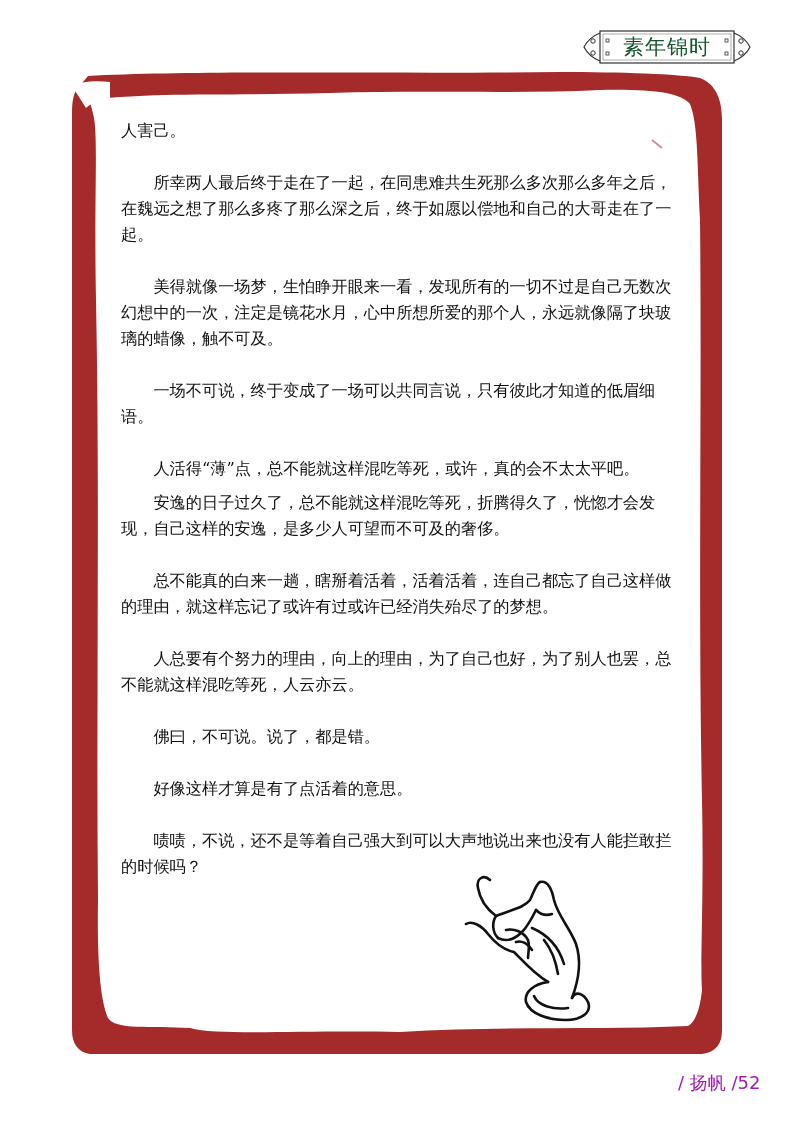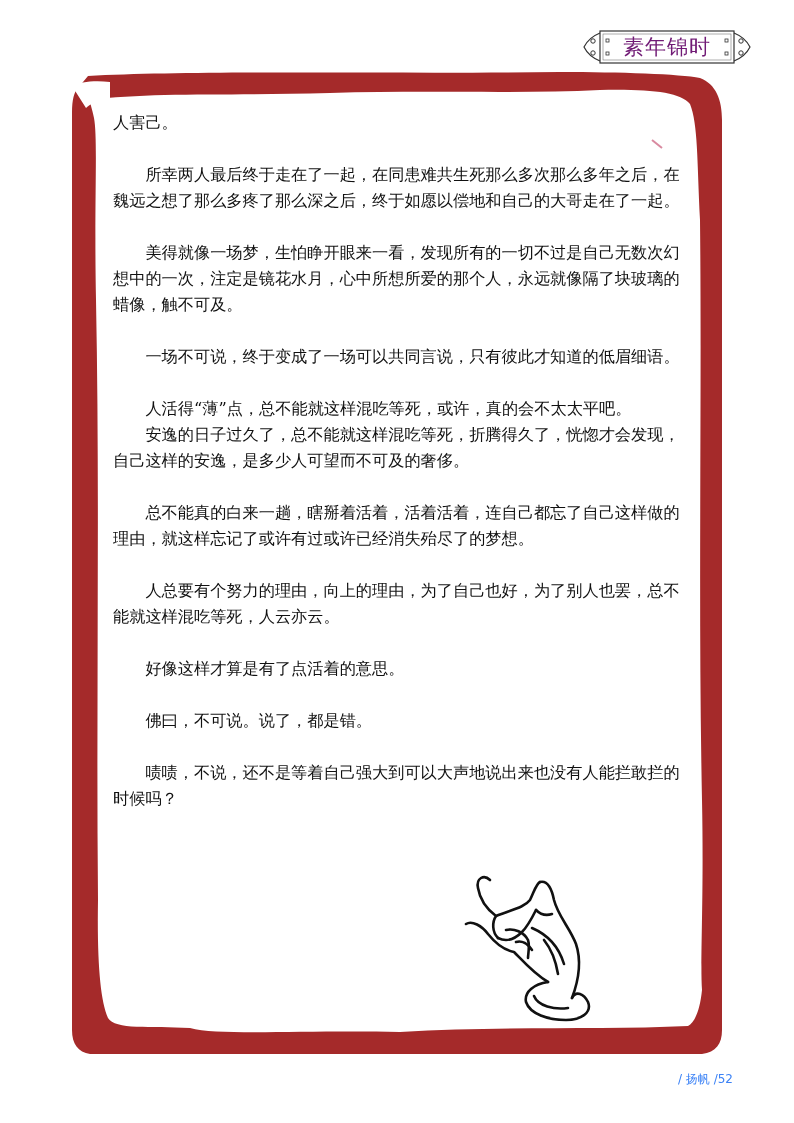--- a/index.html
+++ b/index.html
@@ -6,34 +6,34 @@
     body {
       width: 794px; height: 1123px; background: #ffffff; position: relative; overflow: hidden;
       font-family: "DejaVu Serif", "Liberation Serif", serif;
     }
     .title-plate {
       position: absolute; left: 582px; top: 27px; width: 170px; height: 40px;
     }
     .title-plate svg { position: absolute; left: 0; top: 0; }
     .title-text {
       position: absolute; left: 30px; top: 6px; width: 110px; text-align: center;
-      font-family: "DejaVu Sans", "Liberation Sans", sans-serif; font-size: 21px; color: #701a75; letter-spacing: 1px;
+      font-family: "DejaVu Sans", "Liberation Sans", sans-serif; font-size: 21px; color: #14532d; letter-spacing: 1px;
     }
     .frame { position: absolute; left: 0; top: 0; }
     .content {
       position: absolute; left: 113px; top: 110px; width: 570px;
       font-size: 16.2px; line-height: 26px; color: #111;
     }
-    .content p { margin: 0; text-indent: 2em; }
+    .content p { margin: 8px; text-indent: 2em; }
     .content p.noindent { text-indent: 0; }
     .content p.gap { margin-top: 26px; }
     .hand { position: absolute; left: 462px; top: 870px; }
     .footer {
       position: absolute; left: 678px; top: 1071px;
-      font-family: "DejaVu Sans", "Liberation Sans", sans-serif; font-size: 12px; color: #3b82f6;
+      font-family: "DejaVu Sans", "Liberation Sans", sans-serif; font-size: 18px; color: #a21caf;
     }
   </style>
 </head>
 <body>
 
 <svg class="frame" width="794" height="1123" viewBox="0 0 794 1123">
 
   <path fill="#a52a2a" d="M88,76 C200,70 400,74 560,72 C620,72 680,74 700,78 C716,84 722,100 722,120 L722,1030 C722,1044 716,1052 702,1054 L90,1054 C78,1052 72,1044 72,1030 L72,112 C72,100 74,92 78,88 Z"></path>
 
   <path fill="#ffffff" d="M90,100 C150,92 230,96 330,93 C430,90 520,94 600,90 C650,89 680,92 690,104 C698,124 697,160 700,220 C702,400 698,600 702,800 C704,900 700,960 702,990 C700,1010 695,1022 688,1026 C600,1030 500,1026 400,1032 C300,1030 220,1036 190,1028 C150,1026 115,1030 108,1018 C100,1000 97,960 98,900 C96,700 100,500 96,300 C94,200 98,140 94,118 C92,108 90,104 90,100 Z"></path>
@@ -63,22 +63,22 @@
 
 <div class="content">
   <p class="noindent">人害己。</p>
   <p class="gap">所幸两人最后终于走在了一起，在同患难共生死那么多次那么多年之后，在魏远之想了那么多疼了那么深之后，终于如愿以偿地和自己的大哥走在了一起。</p>
   <p class="gap">美得就像一场梦，生怕睁开眼来一看，发现所有的一切不过是自己无数次幻想中的一次，注定是镜花水月，心中所想所爱的那个人，永远就像隔了块玻璃的蜡像，触不可及。</p>
   <p class="gap">一场不可说，终于变成了一场可以共同言说，只有彼此才知道的低眉细语。</p>
   <p class="gap">人活得“薄”点，总不能就这样混吃等死，或许，真的会不太太平吧。</p>
   <p>安逸的日子过久了，总不能就这样混吃等死，折腾得久了，恍惚才会发现，自己这样的安逸，是多少人可望而不可及的奢侈。</p>
   <p class="gap">总不能真的白来一趟，瞎掰着活着，活着活着，连自己都忘了自己这样做的理由，就这样忘记了或许有过或许已经消失殆尽了的梦想。</p>
   <p class="gap">人总要有个努力的理由，向上的理由，为了自己也好，为了别人也罢，总不能就这样混吃等死，人云亦云。</p>
+  <p class="gap">佛曰，不可说。说了，都是错。</p>
   <p class="gap">好像这样才算是有了点活着的意思。</p>
-  <p class="gap">佛曰，不可说。说了，都是错。</p>
   <p class="gap">啧啧，不说，还不是等着自己强大到可以大声地说出来也没有人能拦敢拦的时候吗？</p>
 </div>
 
 <svg class="hand" width="140" height="160" viewBox="0 0 140 160">
   <g fill="none" stroke="#111" stroke-width="2.6" stroke-linecap="round" stroke-linejoin="round">
     <path d="M28,10 C22,4 14,8 16,18 C18,30 26,40 34,46 C30,52 30,62 36,68"></path>
     <path d="M34,46 C48,40 62,38 68,30 C72,22 74,14 78,12"></path>
     <path d="M78,12 C86,10 90,20 92,30 C96,46 108,58 114,74 C120,92 116,112 110,128"></path>
     <path d="M4,54 C10,50 20,56 26,64 C34,74 42,80 52,82 C60,90 72,104 86,112"></path>
     <path d="M36,68 C44,72 52,70 60,62 C66,56 70,48 74,40"></path>

